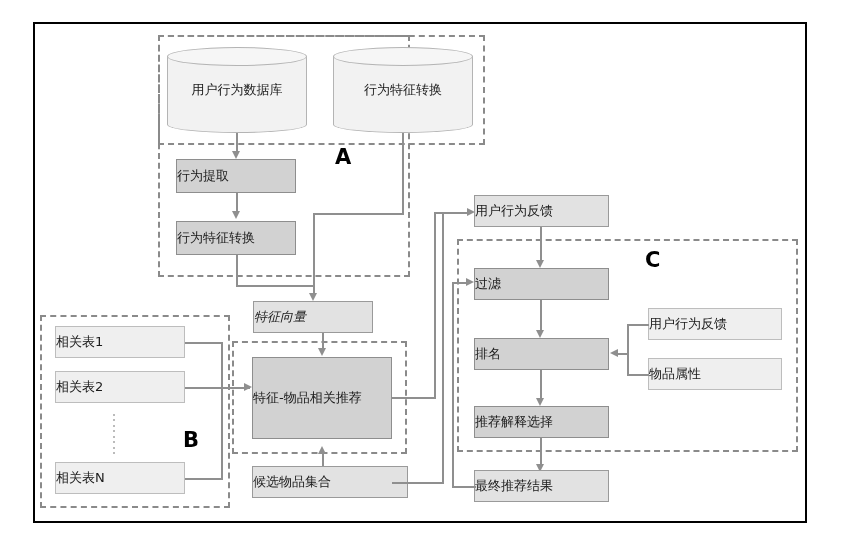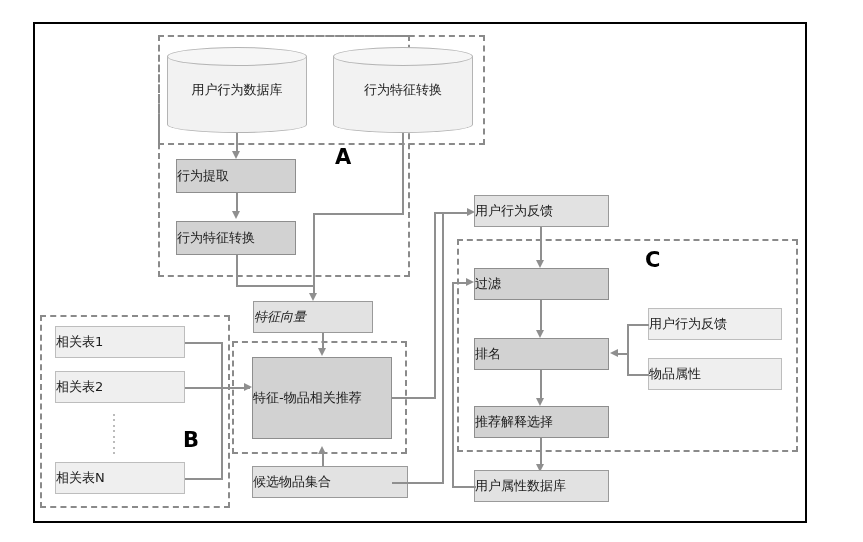--- a/index.html
+++ b/index.html
@@ -177,21 +177,21 @@
   <div class="arrow down" style="left:535.5px;top:398px;"></div>
 
   <div class="node dark" style="left:474px;top:406px;width:135px;height:32px;">
     <span>推荐解释选择</span>
   </div>
 
   <div class="ln v" style="left:540px;top:438px;height:28px;"></div>
   <div class="arrow down" style="left:535.5px;top:464px;"></div>
 
   <div class="node mid" style="left:474px;top:470px;width:135px;height:32px;">
-    <span>用户属性数据库</span>
+    <span>最终推荐结果</span>
   </div>
 
   <div class="ln h" style="left:452px;top:486px;width:24px;"></div>
   <div class="ln v" style="left:452px;top:282px;height:206px;"></div>
   <div class="ln h" style="left:452px;top:282px;width:16px;"></div>
   <div class="arrow right" style="left:466px;top:278px;"></div>
 
   <div class="node light" style="left:648px;top:308px;width:134px;height:32px;">
     <span>用户行为反馈</span>
   </div>

